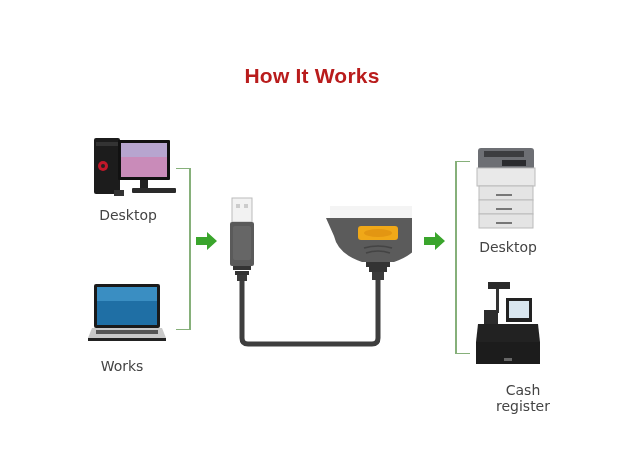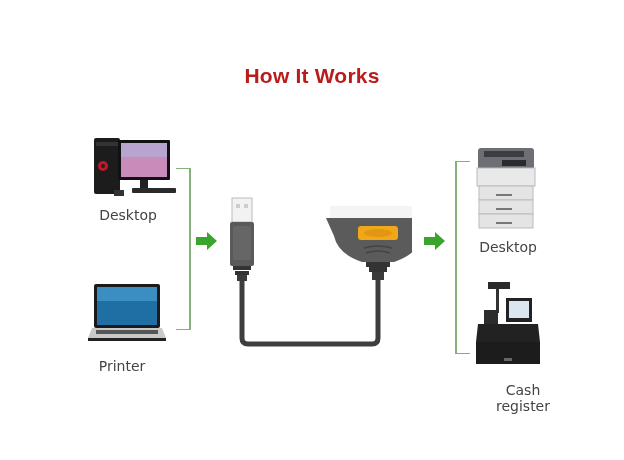--- a/index.html
+++ b/index.html
@@ -29,21 +29,21 @@
 <div class="abs label" style="left:88px;top:207px;width:80px">Desktop</div>
 
 <svg class="abs" style="left:86px;top:284px" width="80" height="60">
   <rect x="8" y="0" width="66" height="44" rx="2" fill="#1a1a1a"></rect>
   <rect x="11" y="3" width="60" height="38" fill="#1f6fa5"></rect>
   <rect x="11" y="3" width="60" height="14" fill="#3a8ec2"></rect>
   <polygon points="6,44 76,44 80,54 2,54" fill="#c9c9c9"></polygon>
   <rect x="10" y="46" width="62" height="4" fill="#555"></rect>
   <rect x="2" y="54" width="78" height="3" fill="#222"></rect>
 </svg>
-<div class="abs label" style="left:82px;top:358px;width:80px">Printer</div>
+<div class="abs label" style="left:82px;top:358px;width:80px">Works</div>
 
 <div class="abs bracket" style="left:176px;top:168px;width:13px;height:160px;border-width:1px 2px 1px 0"></div>
 
 <svg class="abs" style="left:196px;top:232px" width="22" height="18">
   <polygon points="0,5 11,5 11,0 21,9 11,18 11,13 0,13" fill="#3aa52c"></polygon>
 </svg>
 
 <svg class="abs" style="left:222px;top:196px" width="190" height="155">
 
   <rect x="10" y="2" width="20" height="24" fill="#f2f2f2" stroke="#bbb"></rect>

